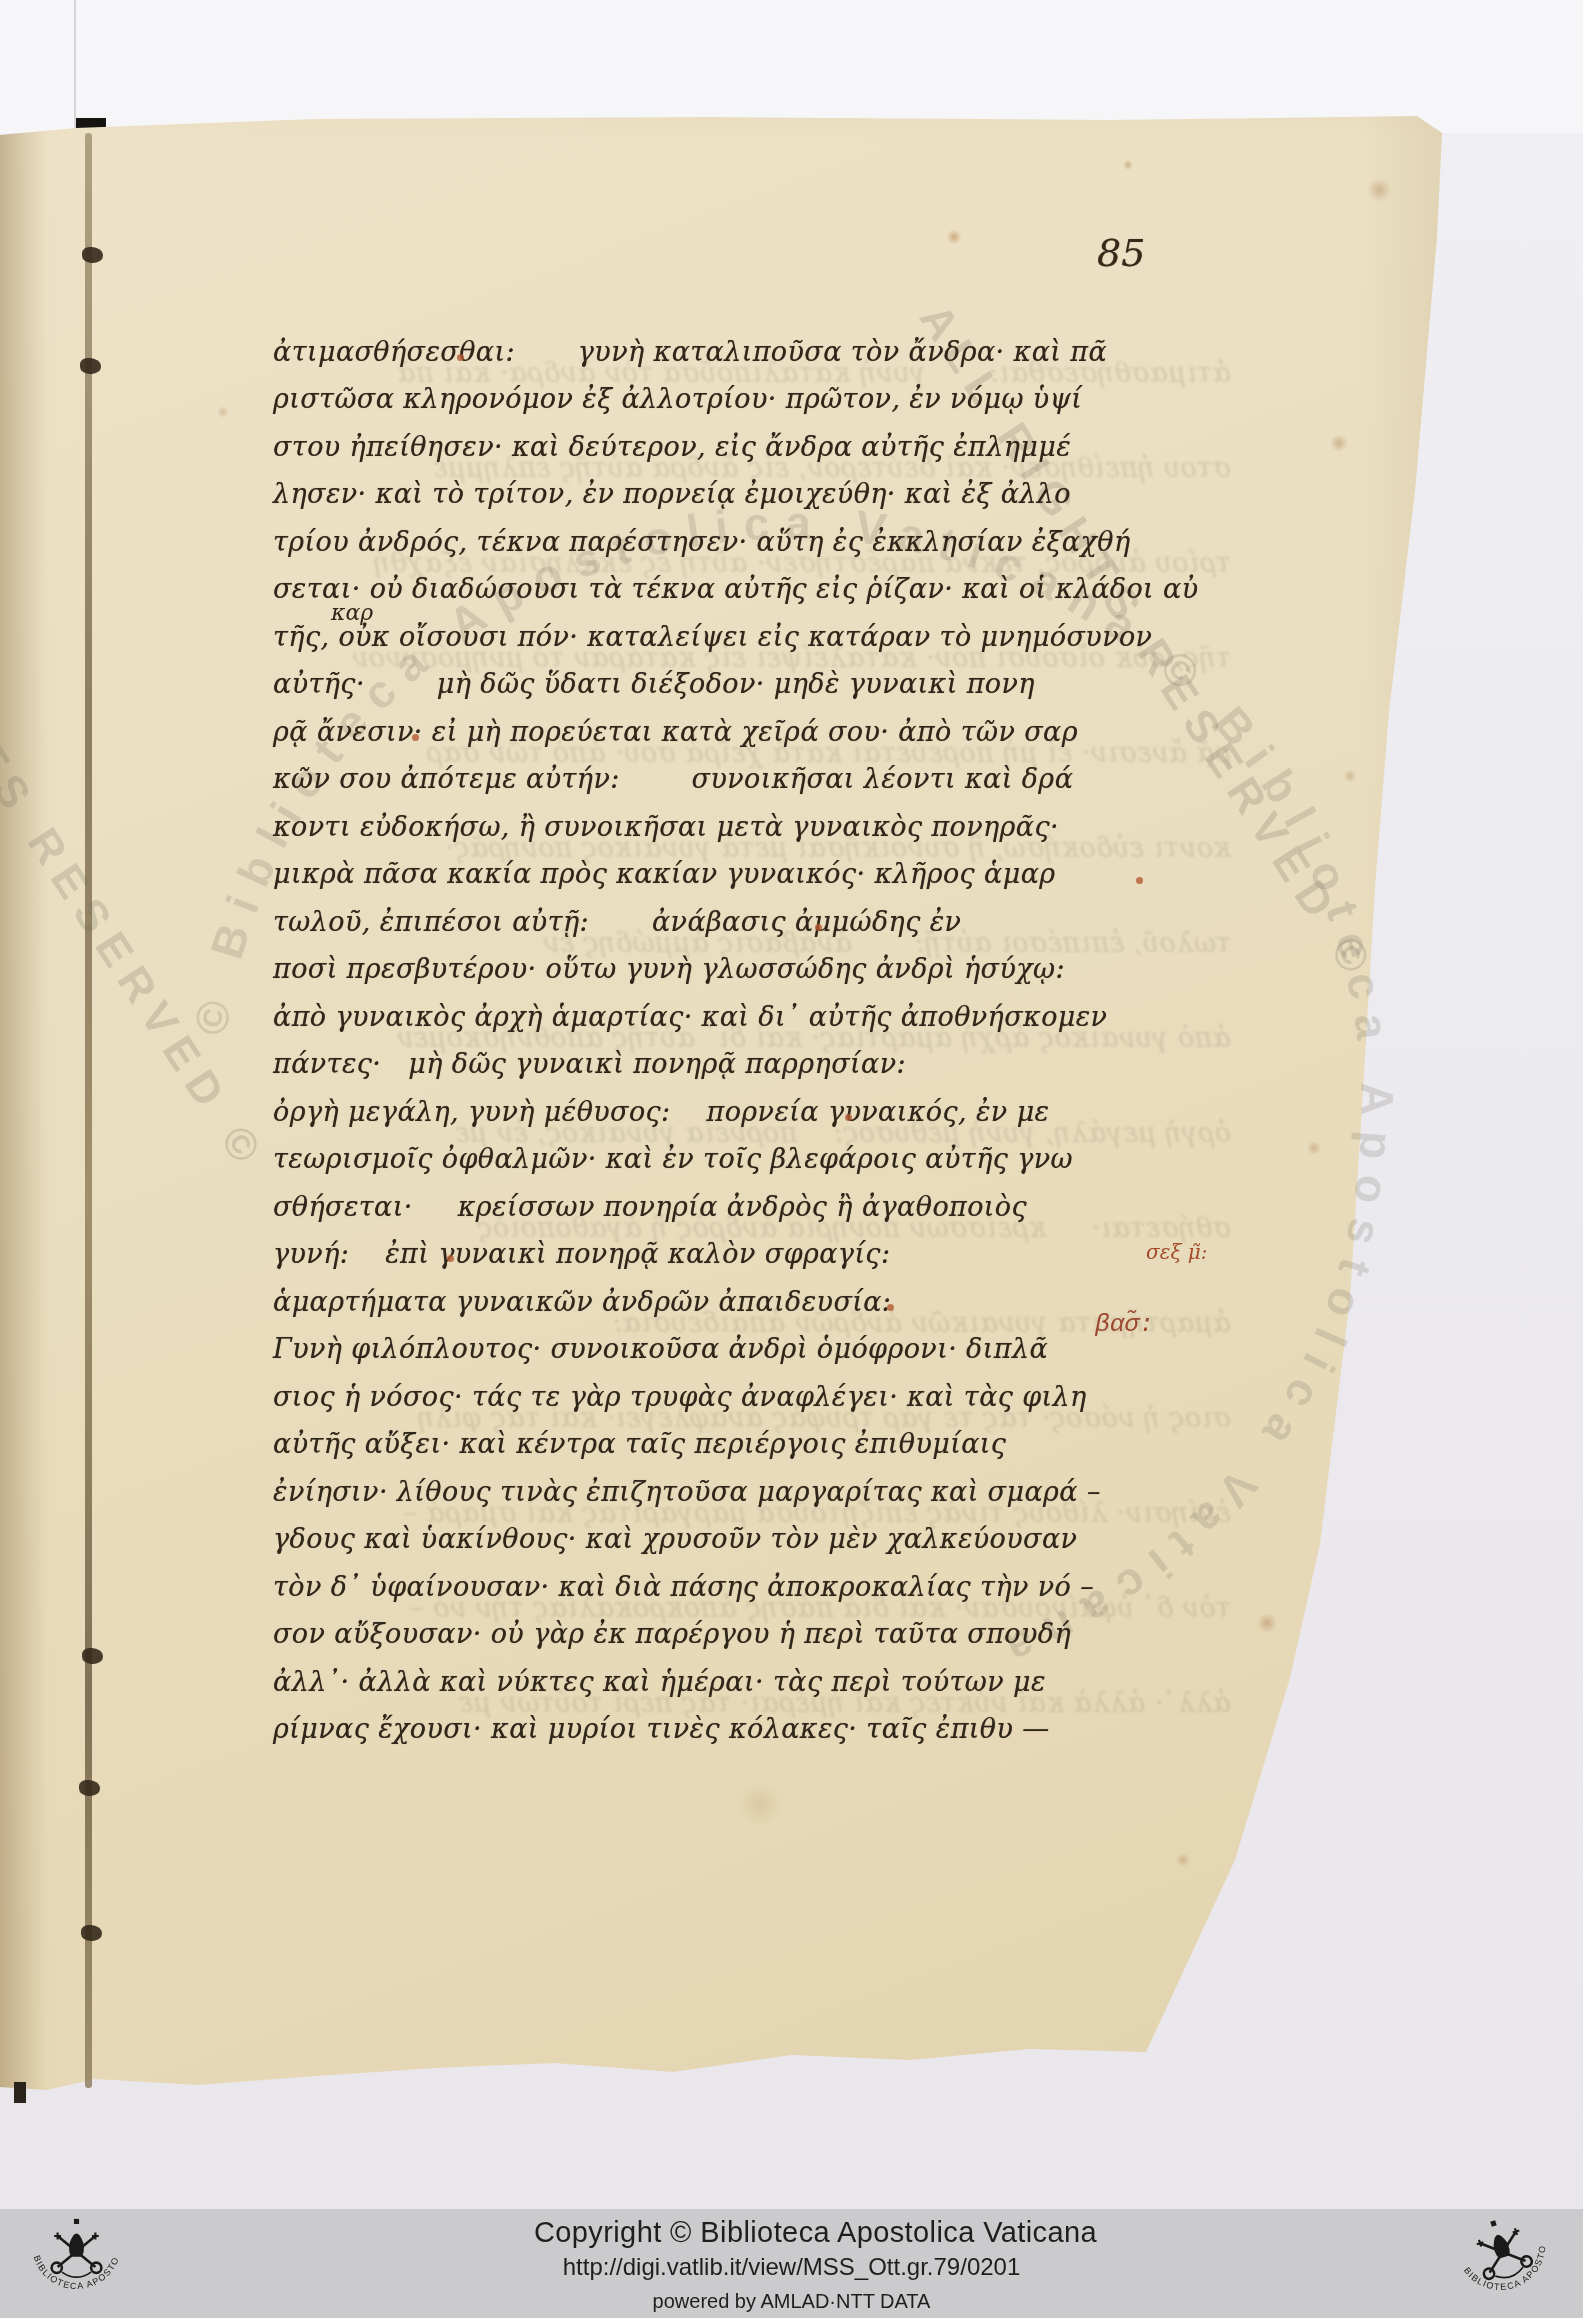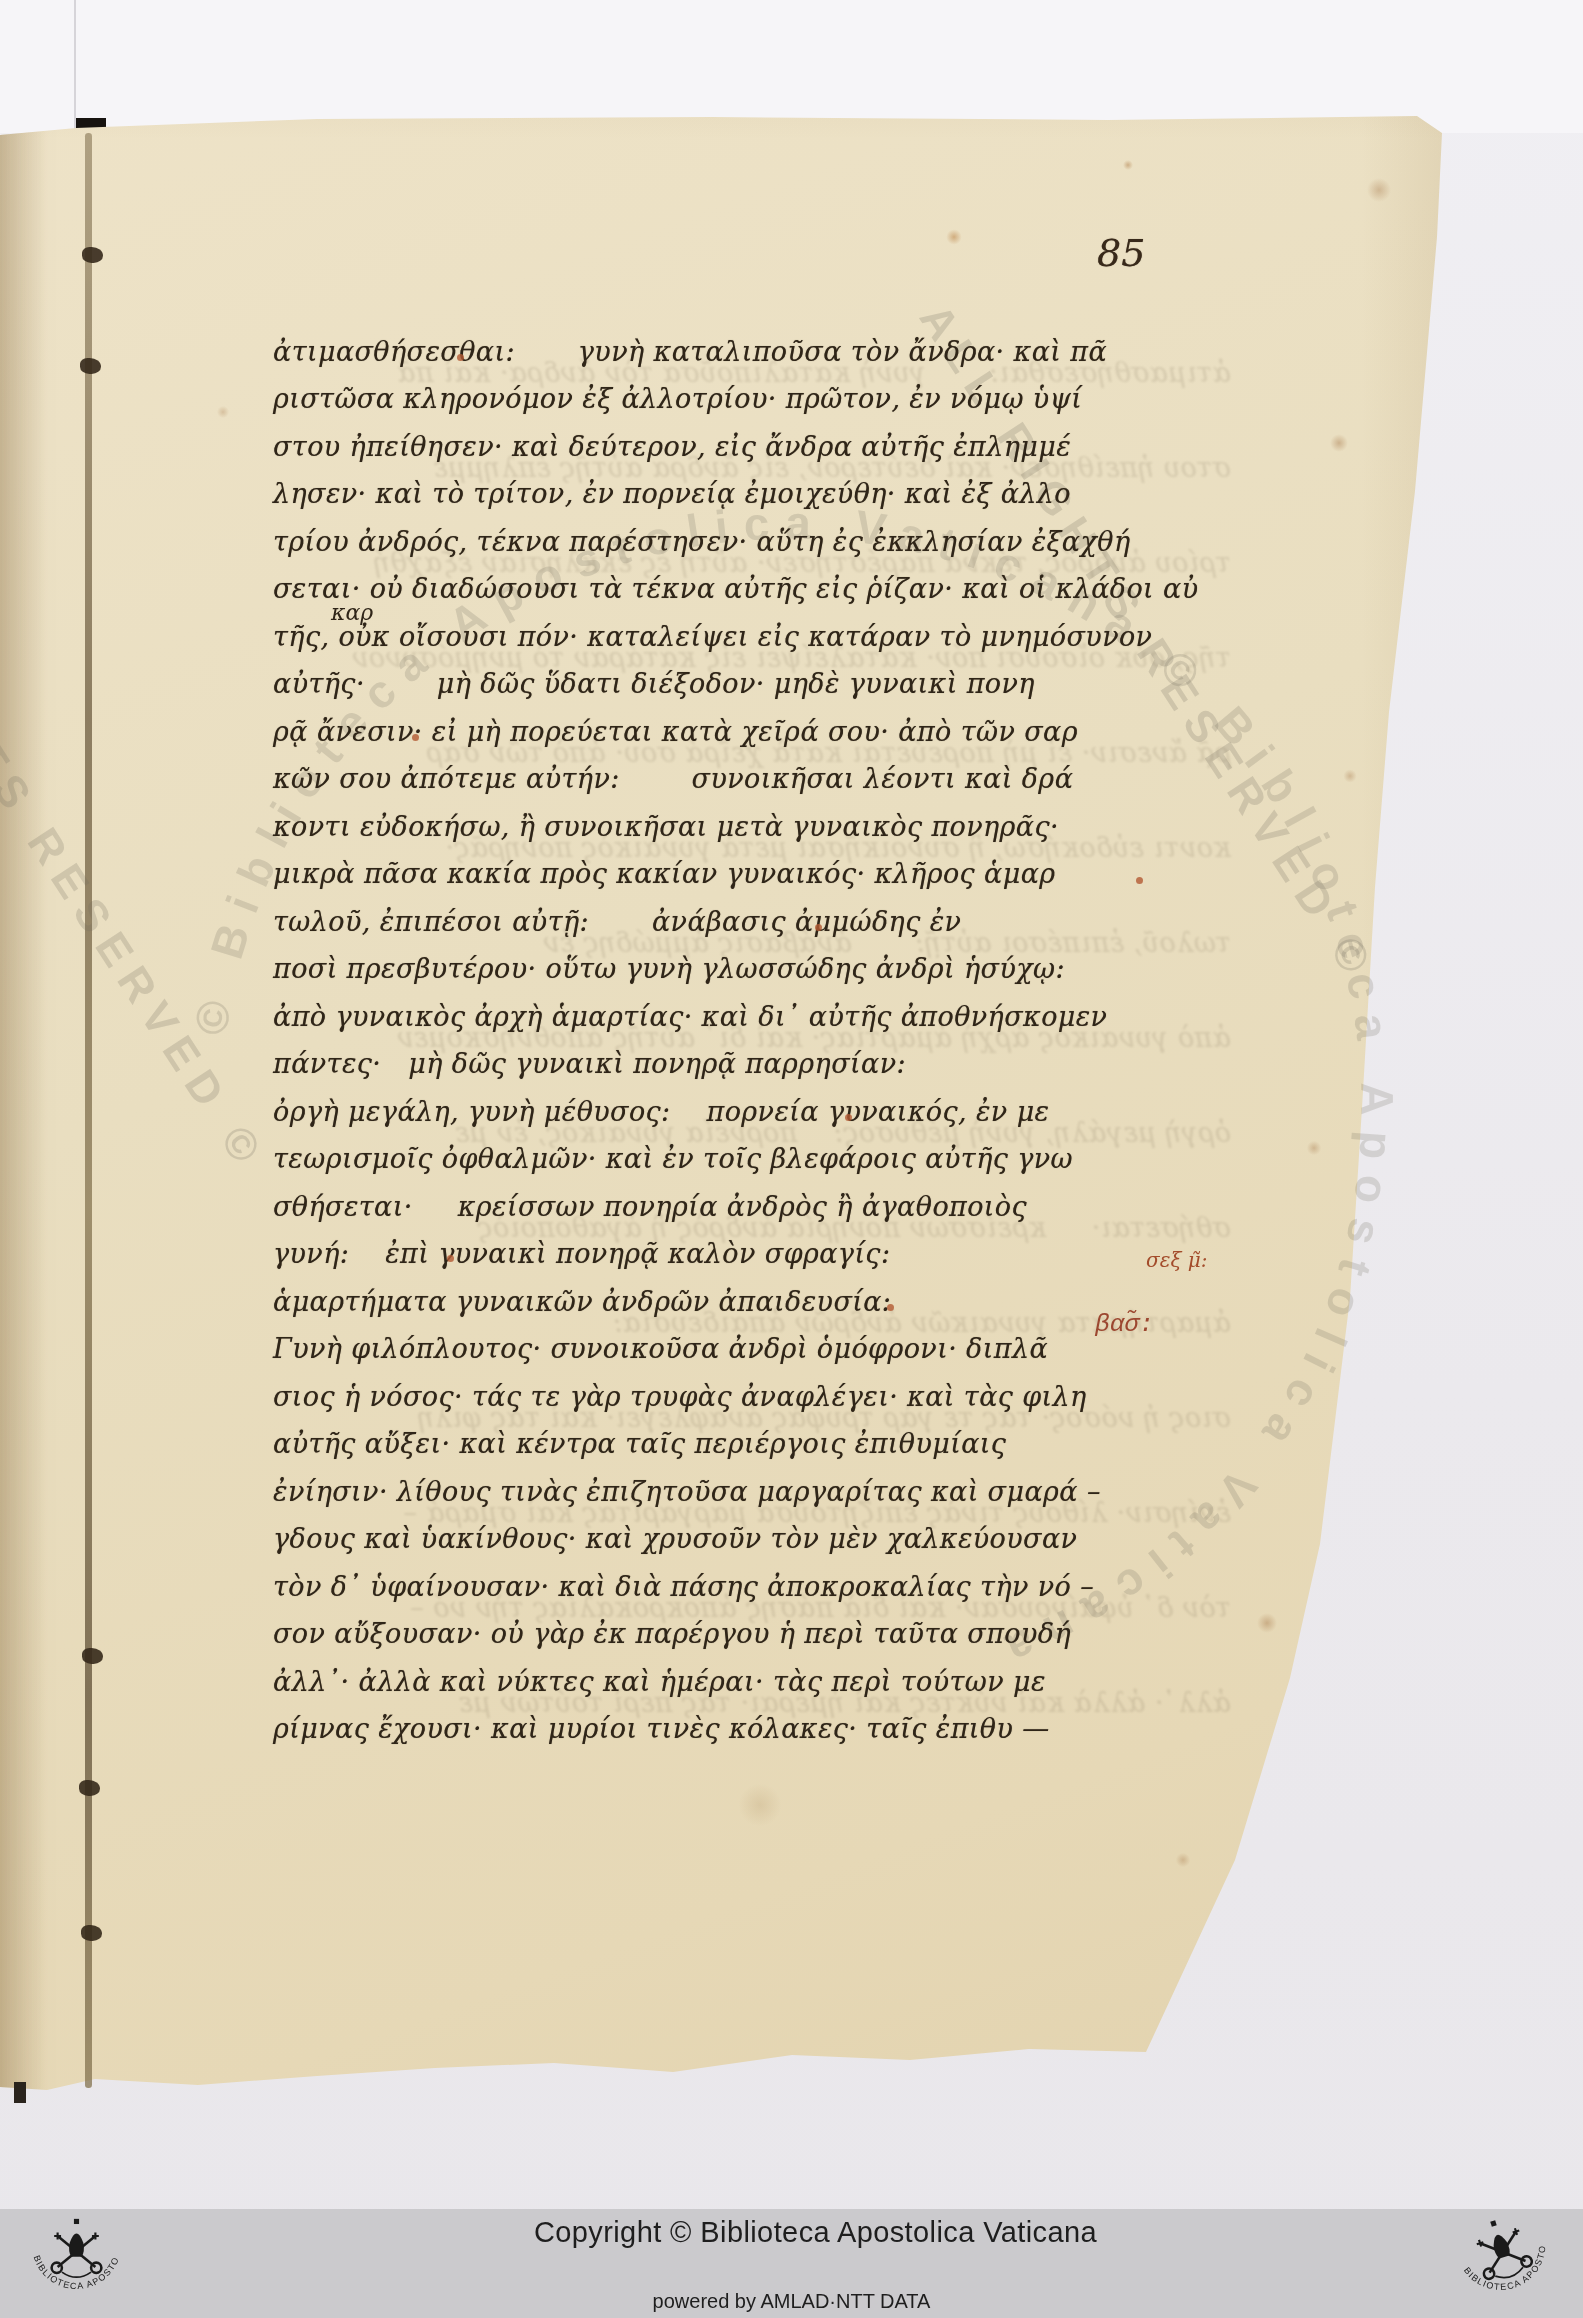--- a/index.html
+++ b/index.html
@@ -48,21 +48,21 @@
     color:#2f2518;letter-spacing:0.4px;white-space:pre;
     text-shadow:0 0 0.8px rgba(47,37,24,.55);}
   .ghost .ms-line{color:#6b5d45;opacity:.15;filter:blur(0.9px);
     transform:translate(24px,21.4px) scaleX(-1);}
   .folio-number{position:absolute;left:1097px;top:231px;
     font-family:"DejaVu Serif",serif;font-style:italic;font-size:38px;color:#38291a;
     text-shadow:0 0 0.8px rgba(56,41,26,.6);}
   .sup-note{position:absolute;left:331px;top:600px;font-family:"DejaVu Serif",serif;
     font-style:italic;font-size:22px;color:#2f2518;}
   .red-citation{position:absolute;left:1146px;top:1240px;font-family:"DejaVu Serif",serif;
-    font-style:italic;font-size:20px;color:#a34c2b;margin-top:8px;}
+    font-style:italic;font-size:20px;color:#a34c2b;}
   .red-margin{position:absolute;left:1095px;top:1311px;font-family:Liberation Mono, monospace;
     font-style:italic;font-size:24.5px;color:#9c4730;}
   .rubric-dot{position:absolute;width:7.1px;height:7.1px;border-radius:50%;
     background:#b35a33;opacity:.8;}
 
   
   .wm-svg{position:absolute;left:0;top:0;width:1583px;height:2319px;pointer-events:none;}
   .wm-ring-text{font-family:"Liberation Sans",sans-serif;font-weight:bold;font-size:58px;
     letter-spacing:19px;fill:#6f6a5c;opacity:.20;}
   .wm-diag{font-family:"Liberation Sans",sans-serif;font-weight:bold;font-size:56px;
@@ -169,20 +169,21 @@
   <div class="rubric-dot" style="left:457px;top:354px;"></div>
   <div class="rubric-dot" style="left:412px;top:734px;"></div>
   <div class="rubric-dot" style="left:815px;top:924px;"></div>
   <div class="rubric-dot" style="left:1136px;top:877px;"></div>
   <div class="rubric-dot" style="left:845px;top:1114px;"></div>
   <div class="rubric-dot" style="left:447px;top:1255px;"></div>
   <div class="rubric-dot" style="left:887px;top:1304px;"></div>
 
   <div class="footer-bar"></div>
   <div class="footer-copyright">Copyright © Biblioteca Apostolica Vaticana</div>
+  <div class="footer-url">http://digi.vatlib.it/view/MSS_Ott.gr.79/0201</div>
   <div class="footer-powered">powered by AMLAD·NTT DATA</div>
 
   <svg class="logo left" viewBox="0 0 120 120">
     <defs>
       <path id="logo-arc-l" d="M 10,52 A 52,52 0 0 0 110,52"></path>
     </defs>
     <g stroke="#1a1a1a" fill="none" stroke-width="3">
       <line x1="38" y1="64" x2="82" y2="28"></line>
       <line x1="82" y1="64" x2="38" y2="28"></line>
       <circle cx="37" cy="65" r="6"></circle>

